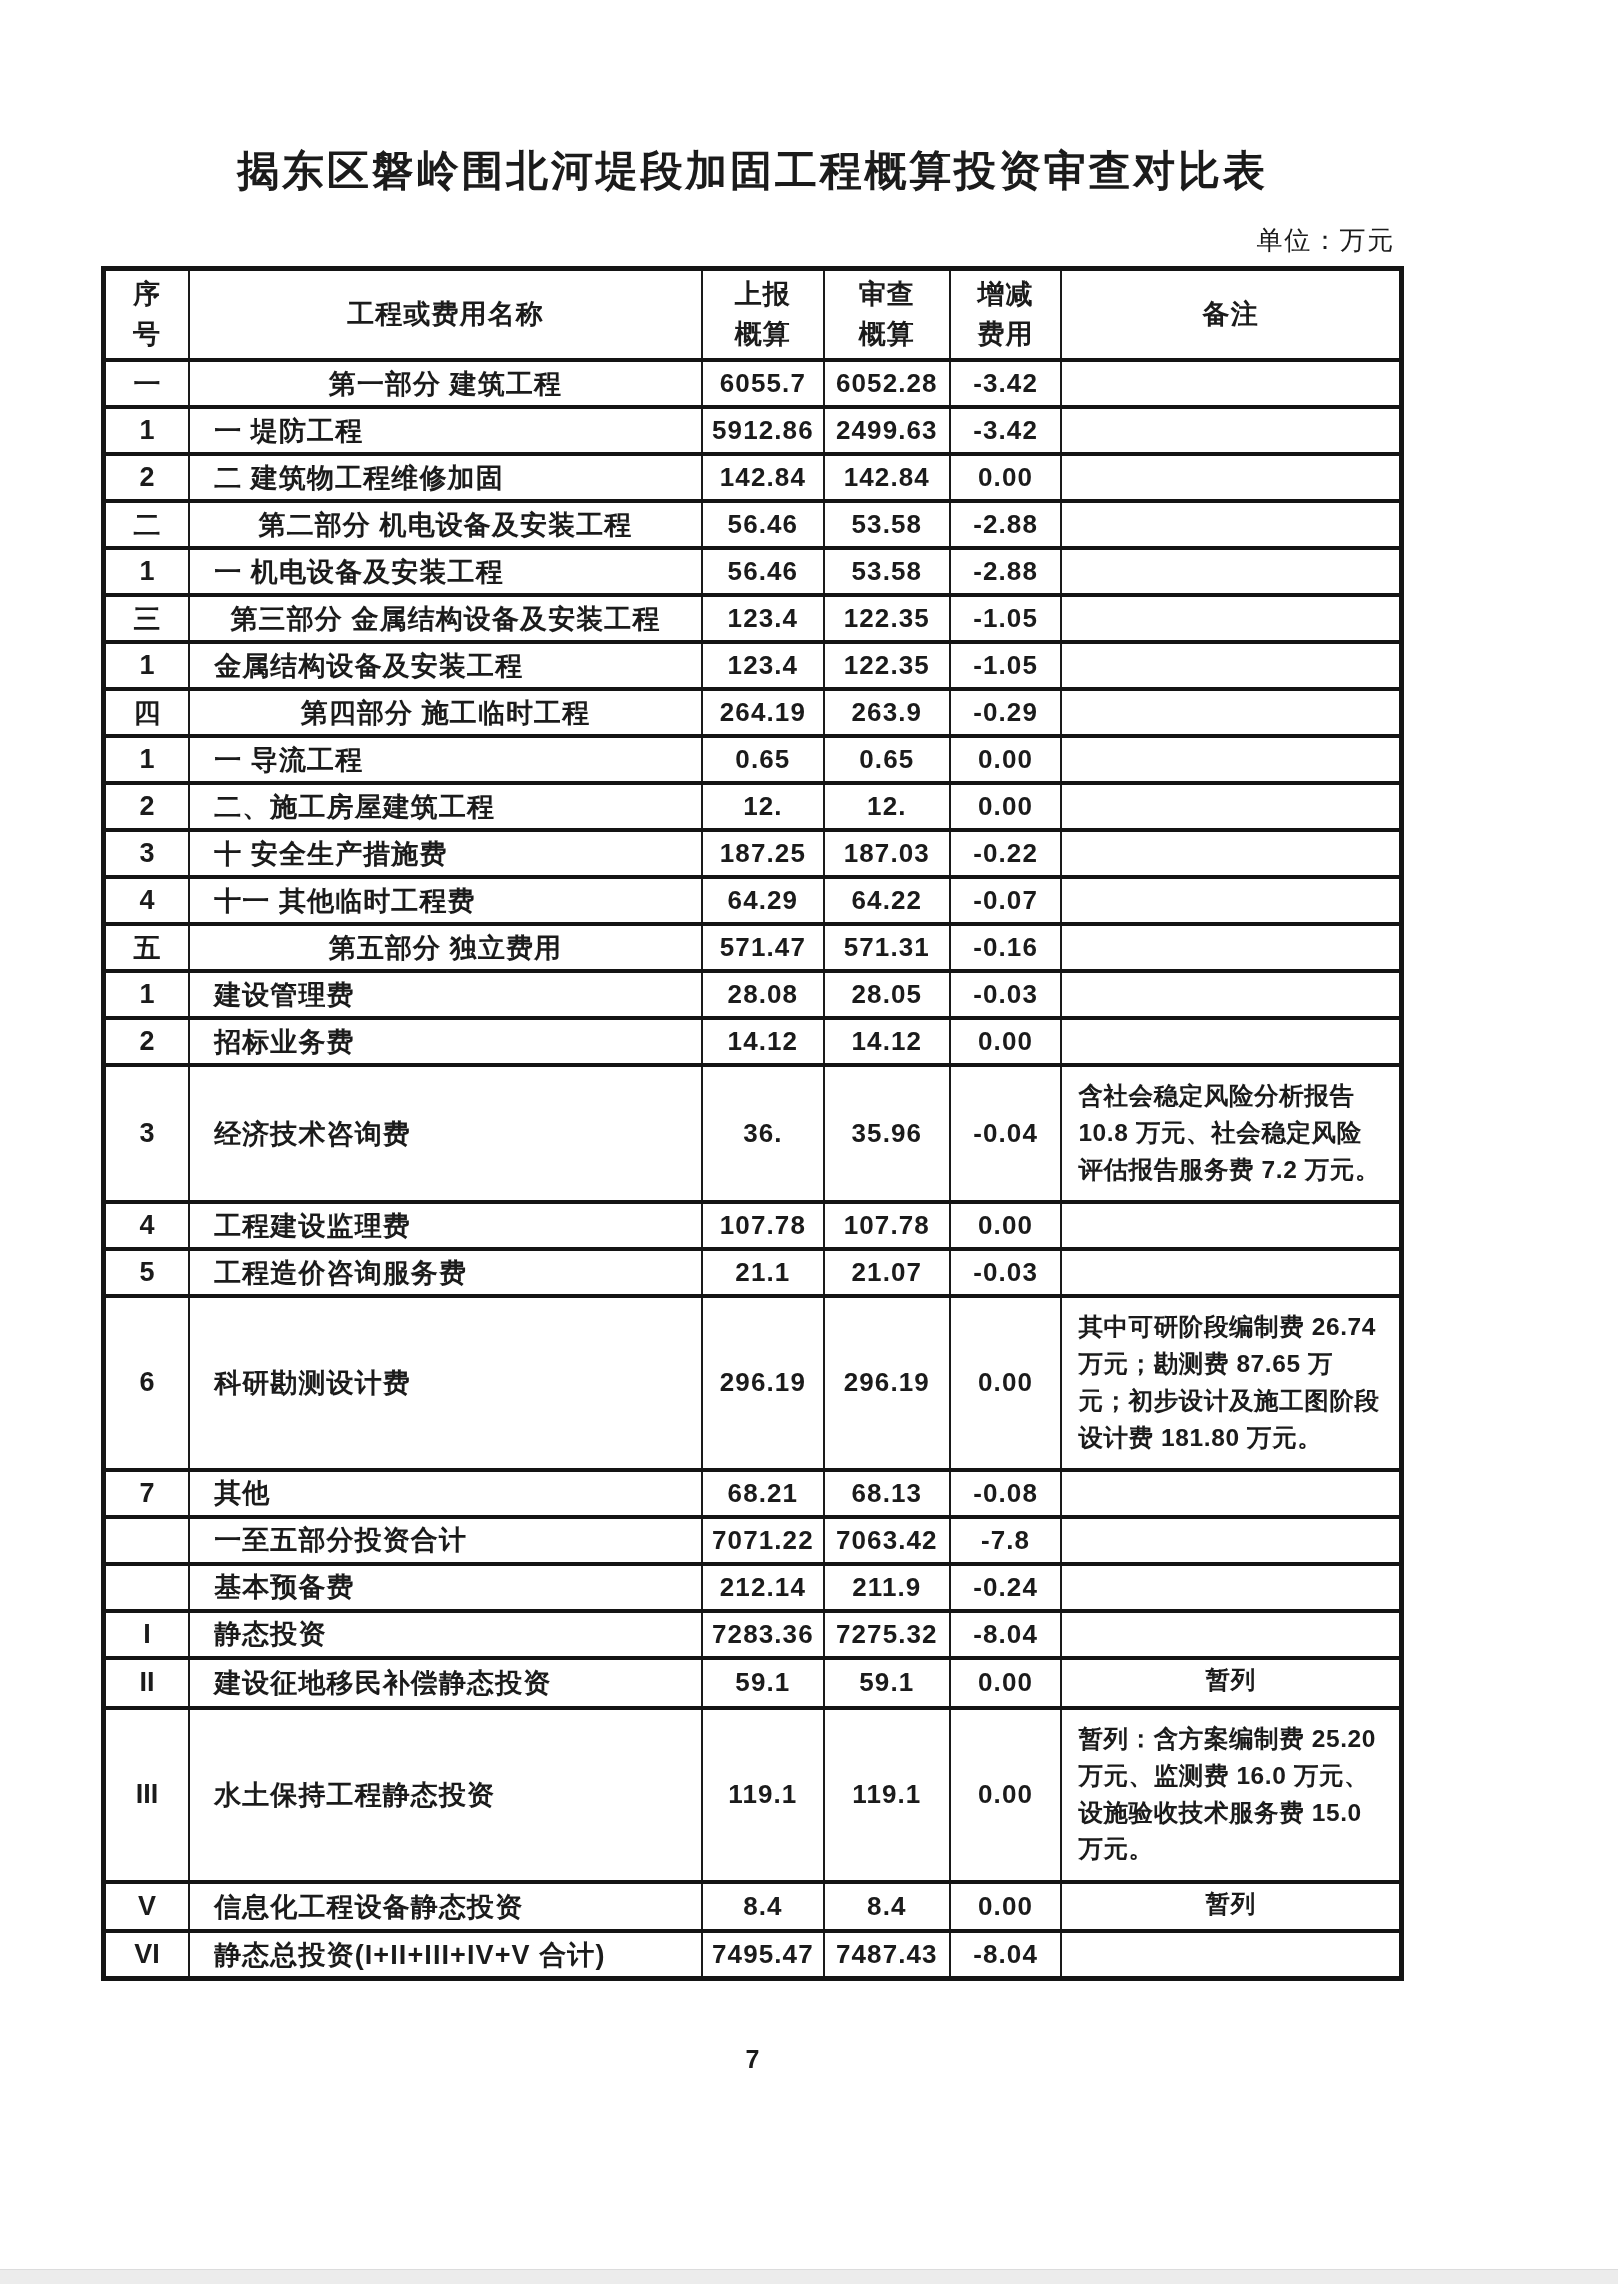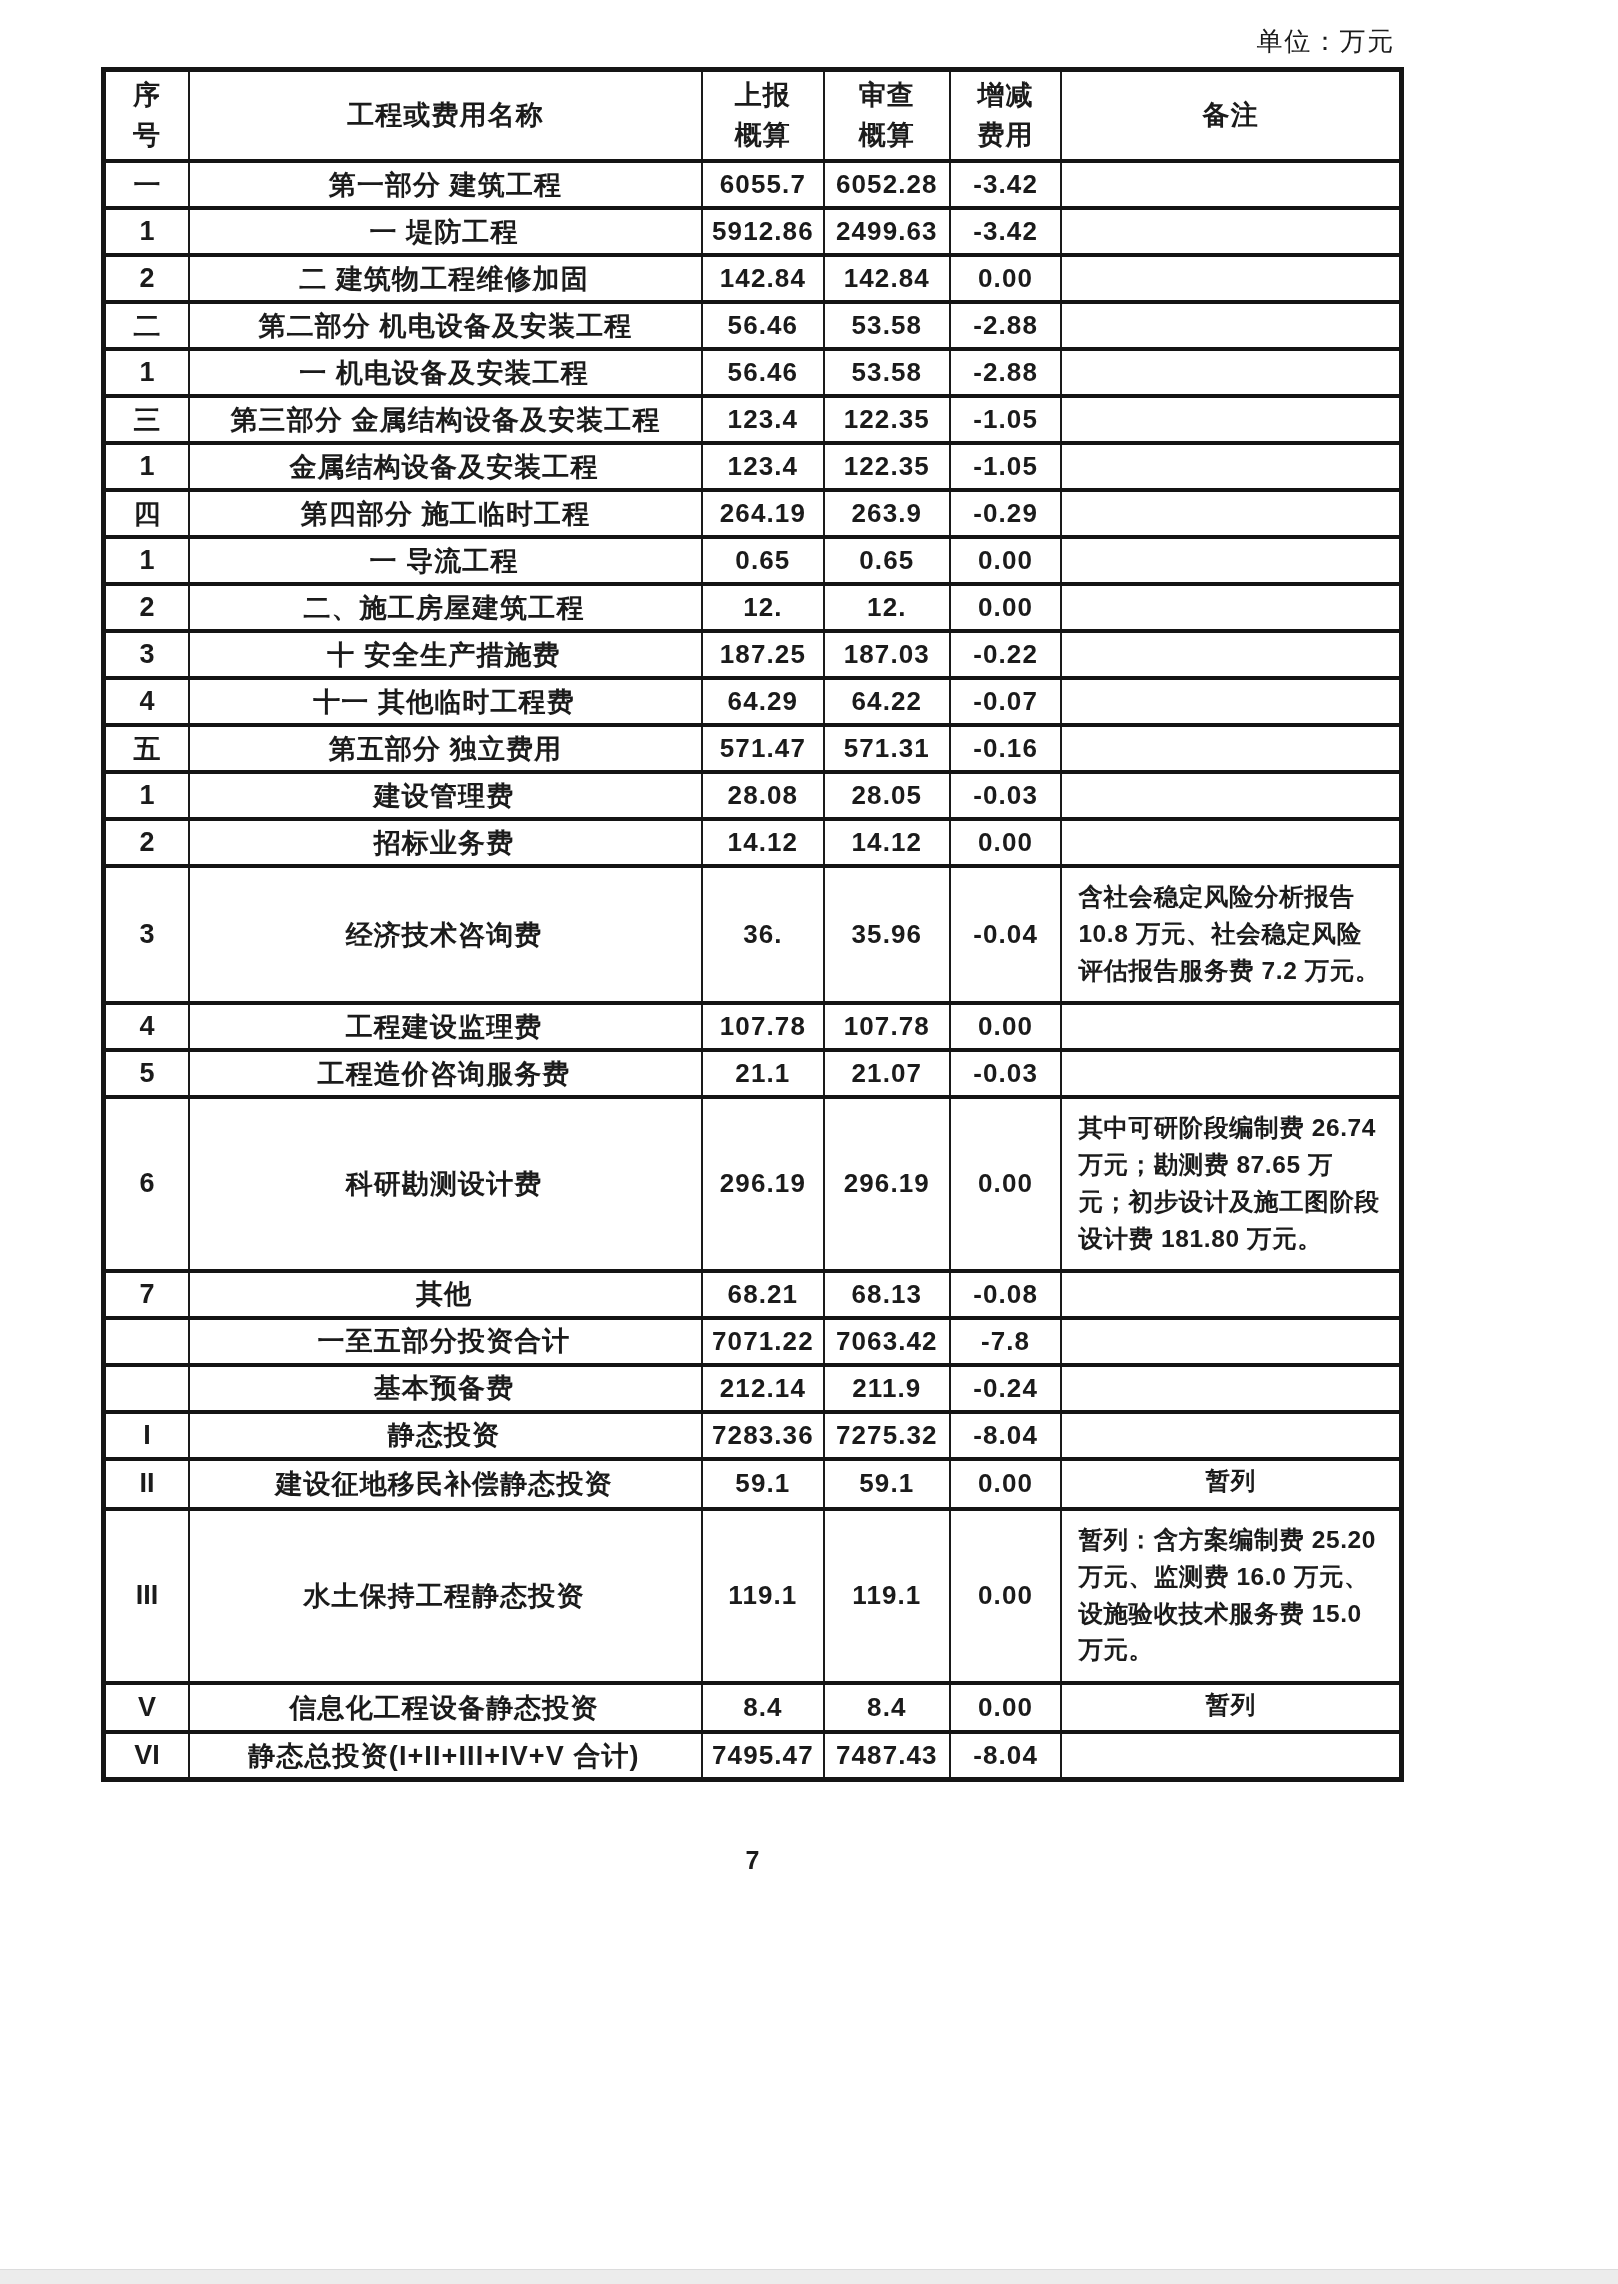--- a/index.html
+++ b/index.html
@@ -62,21 +62,21 @@
     line-height: 1.45;
     white-space: pre-line;
     letter-spacing: 1.1px;
   }
   td.no-cell {
     text-align: center;
     font-size: 27px;
     font-weight: 700;
   }
   td.name-cell {
-    text-align: center;
+    text-align: left;
     padding-left: 24px;
     padding-right: 27px;
     font-size: 27px;
     font-weight: 700;
     letter-spacing: 1.1px;
   }
   tr.section td.name-cell {
     text-align: center;
     padding-left: 8px;
     padding-right: 8px;
@@ -114,20 +114,21 @@
     height: 13.7px;
     background: #ececec;
     border-top: 1.7px solid #dcdcdc;
   }
 </style>
 </head>
 <body>
 
 <div class="page">
   <div class="content">
+    <h1 class="title">揭东区磐岭围北河堤段加固工程概算投资审查对比表</h1>
     <div class="unit-note">单位：万元</div>
     <table class="cmp">
       <colgroup>
           <col style="width: 6.6%;">
           <col style="width: 39.5%;">
           <col style="width: 9.4%;">
           <col style="width: 9.7%;">
           <col style="width: 8.6%;">
           <col style="width: 26.2%;">
         </colgroup>

